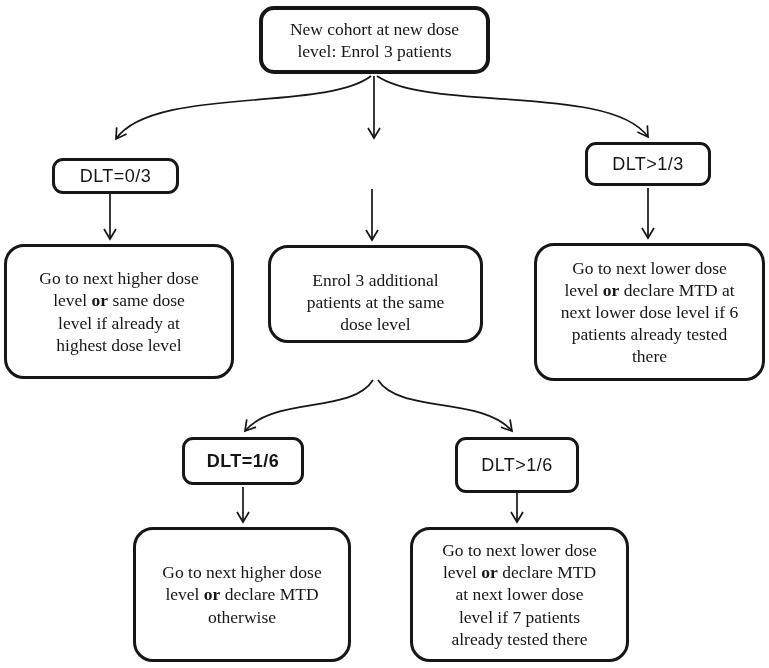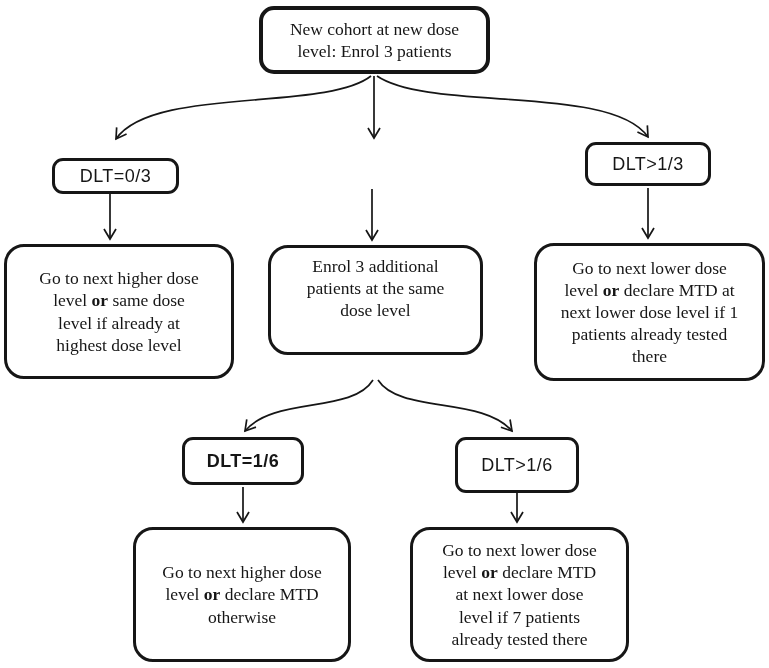--- a/index.html
+++ b/index.html
@@ -20,21 +20,21 @@
     border-width:3px; border-radius:11px;
     font-family:"Liberation Sans", sans-serif; font-size:18px;
     letter-spacing:0.5px; line-height:1;
   }
   .small .txt { white-space:nowrap; }
   #root        { left:259px; top:6px;   width:231px; height:68px; border-radius:15px; border-width:4px; }
   #dlt03       { left:52px;  top:146px; width:127px; height:36px;margin-top:12px; }
   #dlt13       { left:312px; top:143px; width:121px; height:44px; }
   #dltgt13     { left:585px; top:142px; width:126px; height:44px; }
   #escalate    { left:4px;   top:244px; width:230px; height:135px; }
-  #expand      { left:268px; top:245px; width:215px; height:110px; align-items:flex-start; padding-top:7px; }
+  #expand      { left:268px; top:245px; width:215px; height:98px; align-items:flex-start; padding-top:21px; }
   #deescalate  { left:534px; top:243px; width:231px; height:138px; }
   #dlt16       { left:182px; top:437px; width:122px; height:48px;font-weight:bold; }
   #dltgt16     { left:455px; top:437px; width:124px; height:56px; }
   #mtdhigher   { left:133px; top:527px; width:218px; height:135px; }
   #mtdlower    { left:410px; top:527px; width:219px; height:135px; }
   path.arrow { fill:none; stroke:var(--ink); stroke-width:1.7px; }
 </style>
 </head>
 <body>
 
@@ -81,21 +81,21 @@
 
   <div class="node" id="expand">
     <div class="txt">Enrol 3 additional
 patients at the same
 dose level</div>
   </div>
 
   <div class="node" id="deescalate">
     <div class="txt"><span>Go to next lower dose
 level </span><span style="font-weight: bold;">or</span><span> declare MTD at
-next lower dose level if 1
+next lower dose level if 6
 patients already tested
 there</span></div>
   </div>
 
   <div class="node small" id="dlt16">
     <div class="txt">DLT=1/6</div>
   </div>
 
   <div class="node small" id="dltgt16">
     <div class="txt">DLT&gt;1/6</div>

